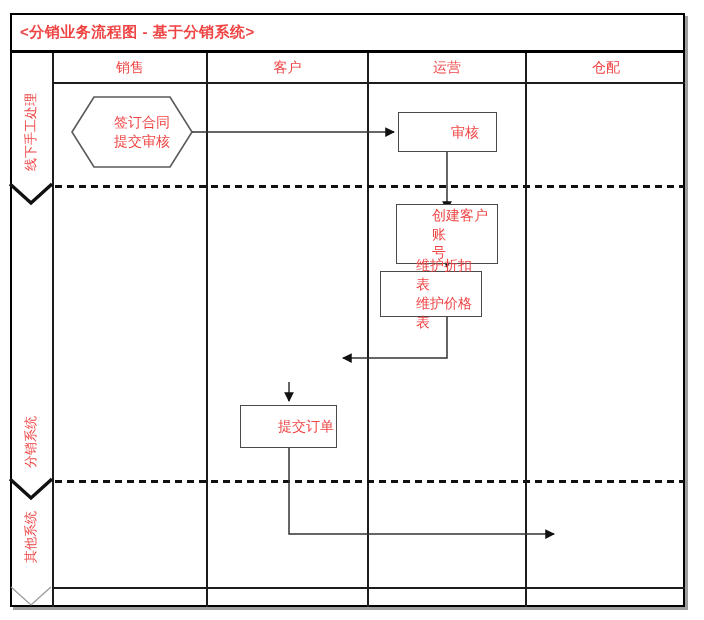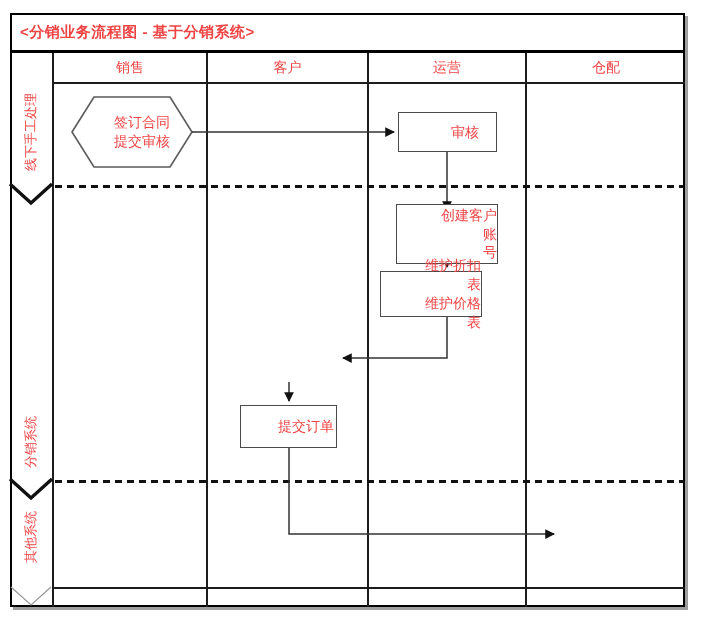--- a/index.html
+++ b/index.html
@@ -24,21 +24,21 @@
     text-align:center;font-size:14px;
   }
   .lane-label{
     position:absolute;height:16px;line-height:16px;text-align:center;
     font-size:13px;transform:rotate(-90deg);white-space:nowrap;
   }
   .node{
     position:absolute;box-sizing:border-box;background:#fff;
     border:1.5px solid #4a4a4a;
     display:flex;align-items:center;justify-content:center;
-    text-align:right;font-size:14px;line-height:1.35;white-space:pre-line;padding-left:35px;
+    text-align:left;font-size:14px;line-height:1.35;white-space:pre-line;padding-left:35px;
   }
   .node.terminator{border-radius:23px;border-color:#333;}
   .hex-label{
     position:absolute;display:flex;align-items:center;justify-content:center;
     text-align:center;font-size:14px;line-height:1.35;white-space:pre-line;
   }
   svg.overlay{position:absolute;left:0;top:0;pointer-events:none;}
 </style>
 </head>
 <body>

